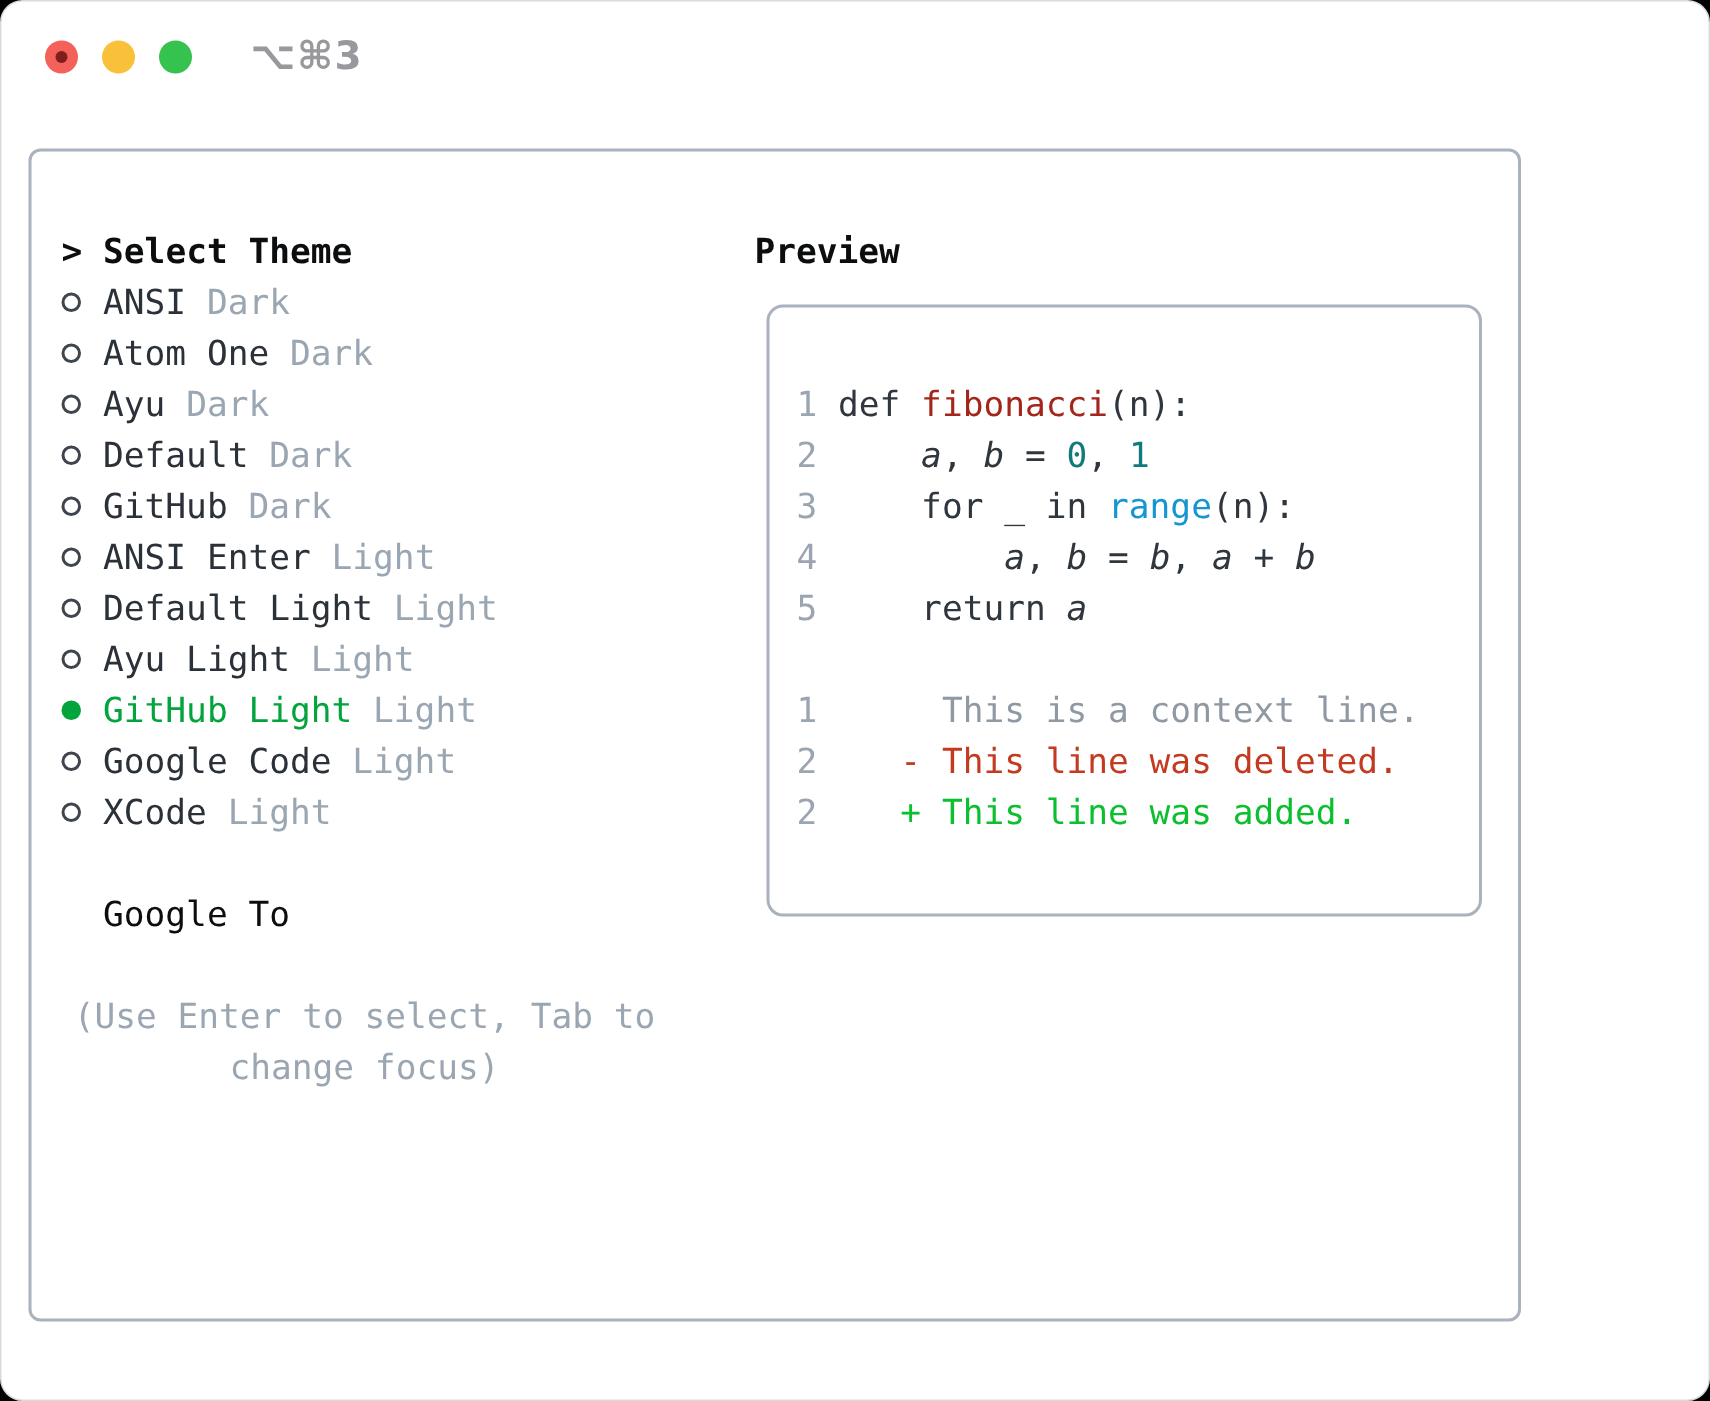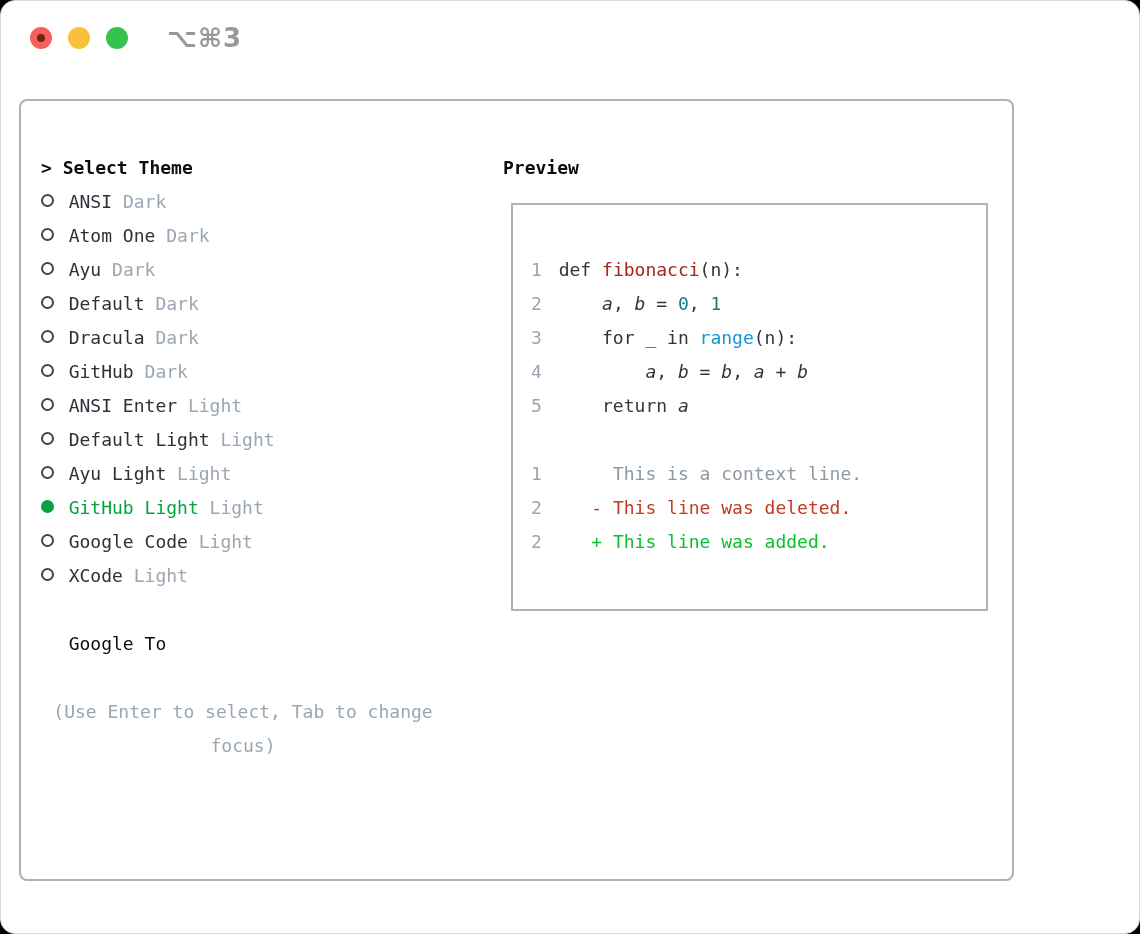--- a/index.html
+++ b/index.html
@@ -45,21 +45,21 @@
   .win-title {
     position:absolute; left:166px; top:22px; height:30px; line-height:30px;
     font-family:"DejaVu Sans", sans-serif; font-weight:bold; font-size:26px;
     color:var(--title-gray); letter-spacing:1px;
   }
   
   .panel {
     position:absolute; left:18px; top:98px; width:995px; height:782px;
     border:2px solid var(--panel-border); border-radius:8px; background:var(--window-bg);
     font-family:"DejaVu Sans Mono", "Liberation Mono", monospace;
-    font-size:18px; color:var(--text-primary);
+    font-size:23px; color:var(--text-primary);
   }
   .row { height:34px; line-height:34px; white-space:pre; }
   .col-left { position:absolute; left:20px; top:50px; width:450px; }
   .list-header { font-weight:bold; color:var(--header-text); }
   .list-header .prefix { font-weight:bold; color:var(--header-text); }
   .bullet { display:inline-block; width:27.7px; vertical-align:0; }
   .bullet i {
     display:inline-block; width:13px; height:13px; border-radius:50%;
     border:2px solid #3f454d; background:transparent; vertical-align:1px;
   }
@@ -73,21 +73,21 @@
     color:var(--text-secondary);
     text-align:center;
   }
   
   .preview-header {
     position:absolute; left:482px; top:50px; height:34px; line-height:34px;
     font-weight:bold; color:var(--header-text); white-space:pre;
   }
   .preview-box {
     position:absolute; left:490px; top:102px; width:477px; height:408px;
-    border:2px solid var(--panel-border); border-radius:1px; background:var(--window-bg);
+    border:2px solid var(--panel-border); border-radius:11px; background:var(--window-bg);
     padding:48px 0 0 18px; overflow:hidden;
   }
   .lineno { display:inline-block; width:27.7px; color:var(--lineno-gray); }
   .sg-plain    { color:var(--code-plain); }
   .sg-function { color:var(--code-function); }
   .sg-variable { color:var(--code-plain); font-style:italic; }
   .sg-number   { color:var(--code-number); }
   .sg-builtin  { color:var(--code-builtin); }
   .sg-context  { color:var(--diff-context);text-align:right; }
   .sg-deleted  { color:var(--diff-deleted); }
@@ -108,21 +108,20 @@
   <div class="panel">
 
     <div class="col-left">
       <div class="row list-header"><span class="prefix">&gt;</span><span> </span><span>Select Theme</span></div>
 
       <div id="theme-list">
           <div class="row item"><span class="bullet"><i></i></span><span class="theme-name">ANSI</span><span class="theme-name"> </span><span class="theme-variant">Dark</span></div>
           <div class="row item"><span class="bullet"><i></i></span><span class="theme-name">Atom One</span><span class="theme-name"> </span><span class="theme-variant">Dark</span></div>
           <div class="row item"><span class="bullet"><i></i></span><span class="theme-name">Ayu</span><span class="theme-name"> </span><span class="theme-variant">Dark</span></div>
           <div class="row item"><span class="bullet"><i></i></span><span class="theme-name">Default</span><span class="theme-name"> </span><span class="theme-variant">Dark</span></div>
-          <div class="row item"><span class="bullet"><i></i></span><span class="theme-name">Dracula</span><span class="theme-name"> </span><span class="theme-variant">Dark</span></div>
           <div class="row item"><span class="bullet"><i></i></span><span class="theme-name">GitHub</span><span class="theme-name"> </span><span class="theme-variant">Dark</span></div>
           <div class="row item"><span class="bullet"><i></i></span><span class="theme-name">ANSI Enter</span><span class="theme-name"> </span><span class="theme-variant">Light</span></div>
           <div class="row item"><span class="bullet"><i></i></span><span class="theme-name">Default Light</span><span class="theme-name"> </span><span class="theme-variant">Light</span></div>
           <div class="row item"><span class="bullet"><i></i></span><span class="theme-name">Ayu Light</span><span class="theme-name"> </span><span class="theme-variant">Light</span></div>
           <div class="row item sel"><span class="bullet sel"><i></i></span><span class="theme-name">GitHub Light</span><span class="theme-name"> </span><span class="theme-variant">Light</span></div>
           <div class="row item"><span class="bullet"><i></i></span><span class="theme-name">Google Code</span><span class="theme-name"> </span><span class="theme-variant">Light</span></div>
           <div class="row item"><span class="bullet"><i></i></span><span class="theme-name">XCode</span><span class="theme-name"> </span><span class="theme-variant">Light</span></div>
         </div>
 
       <div class="row"> </div>

